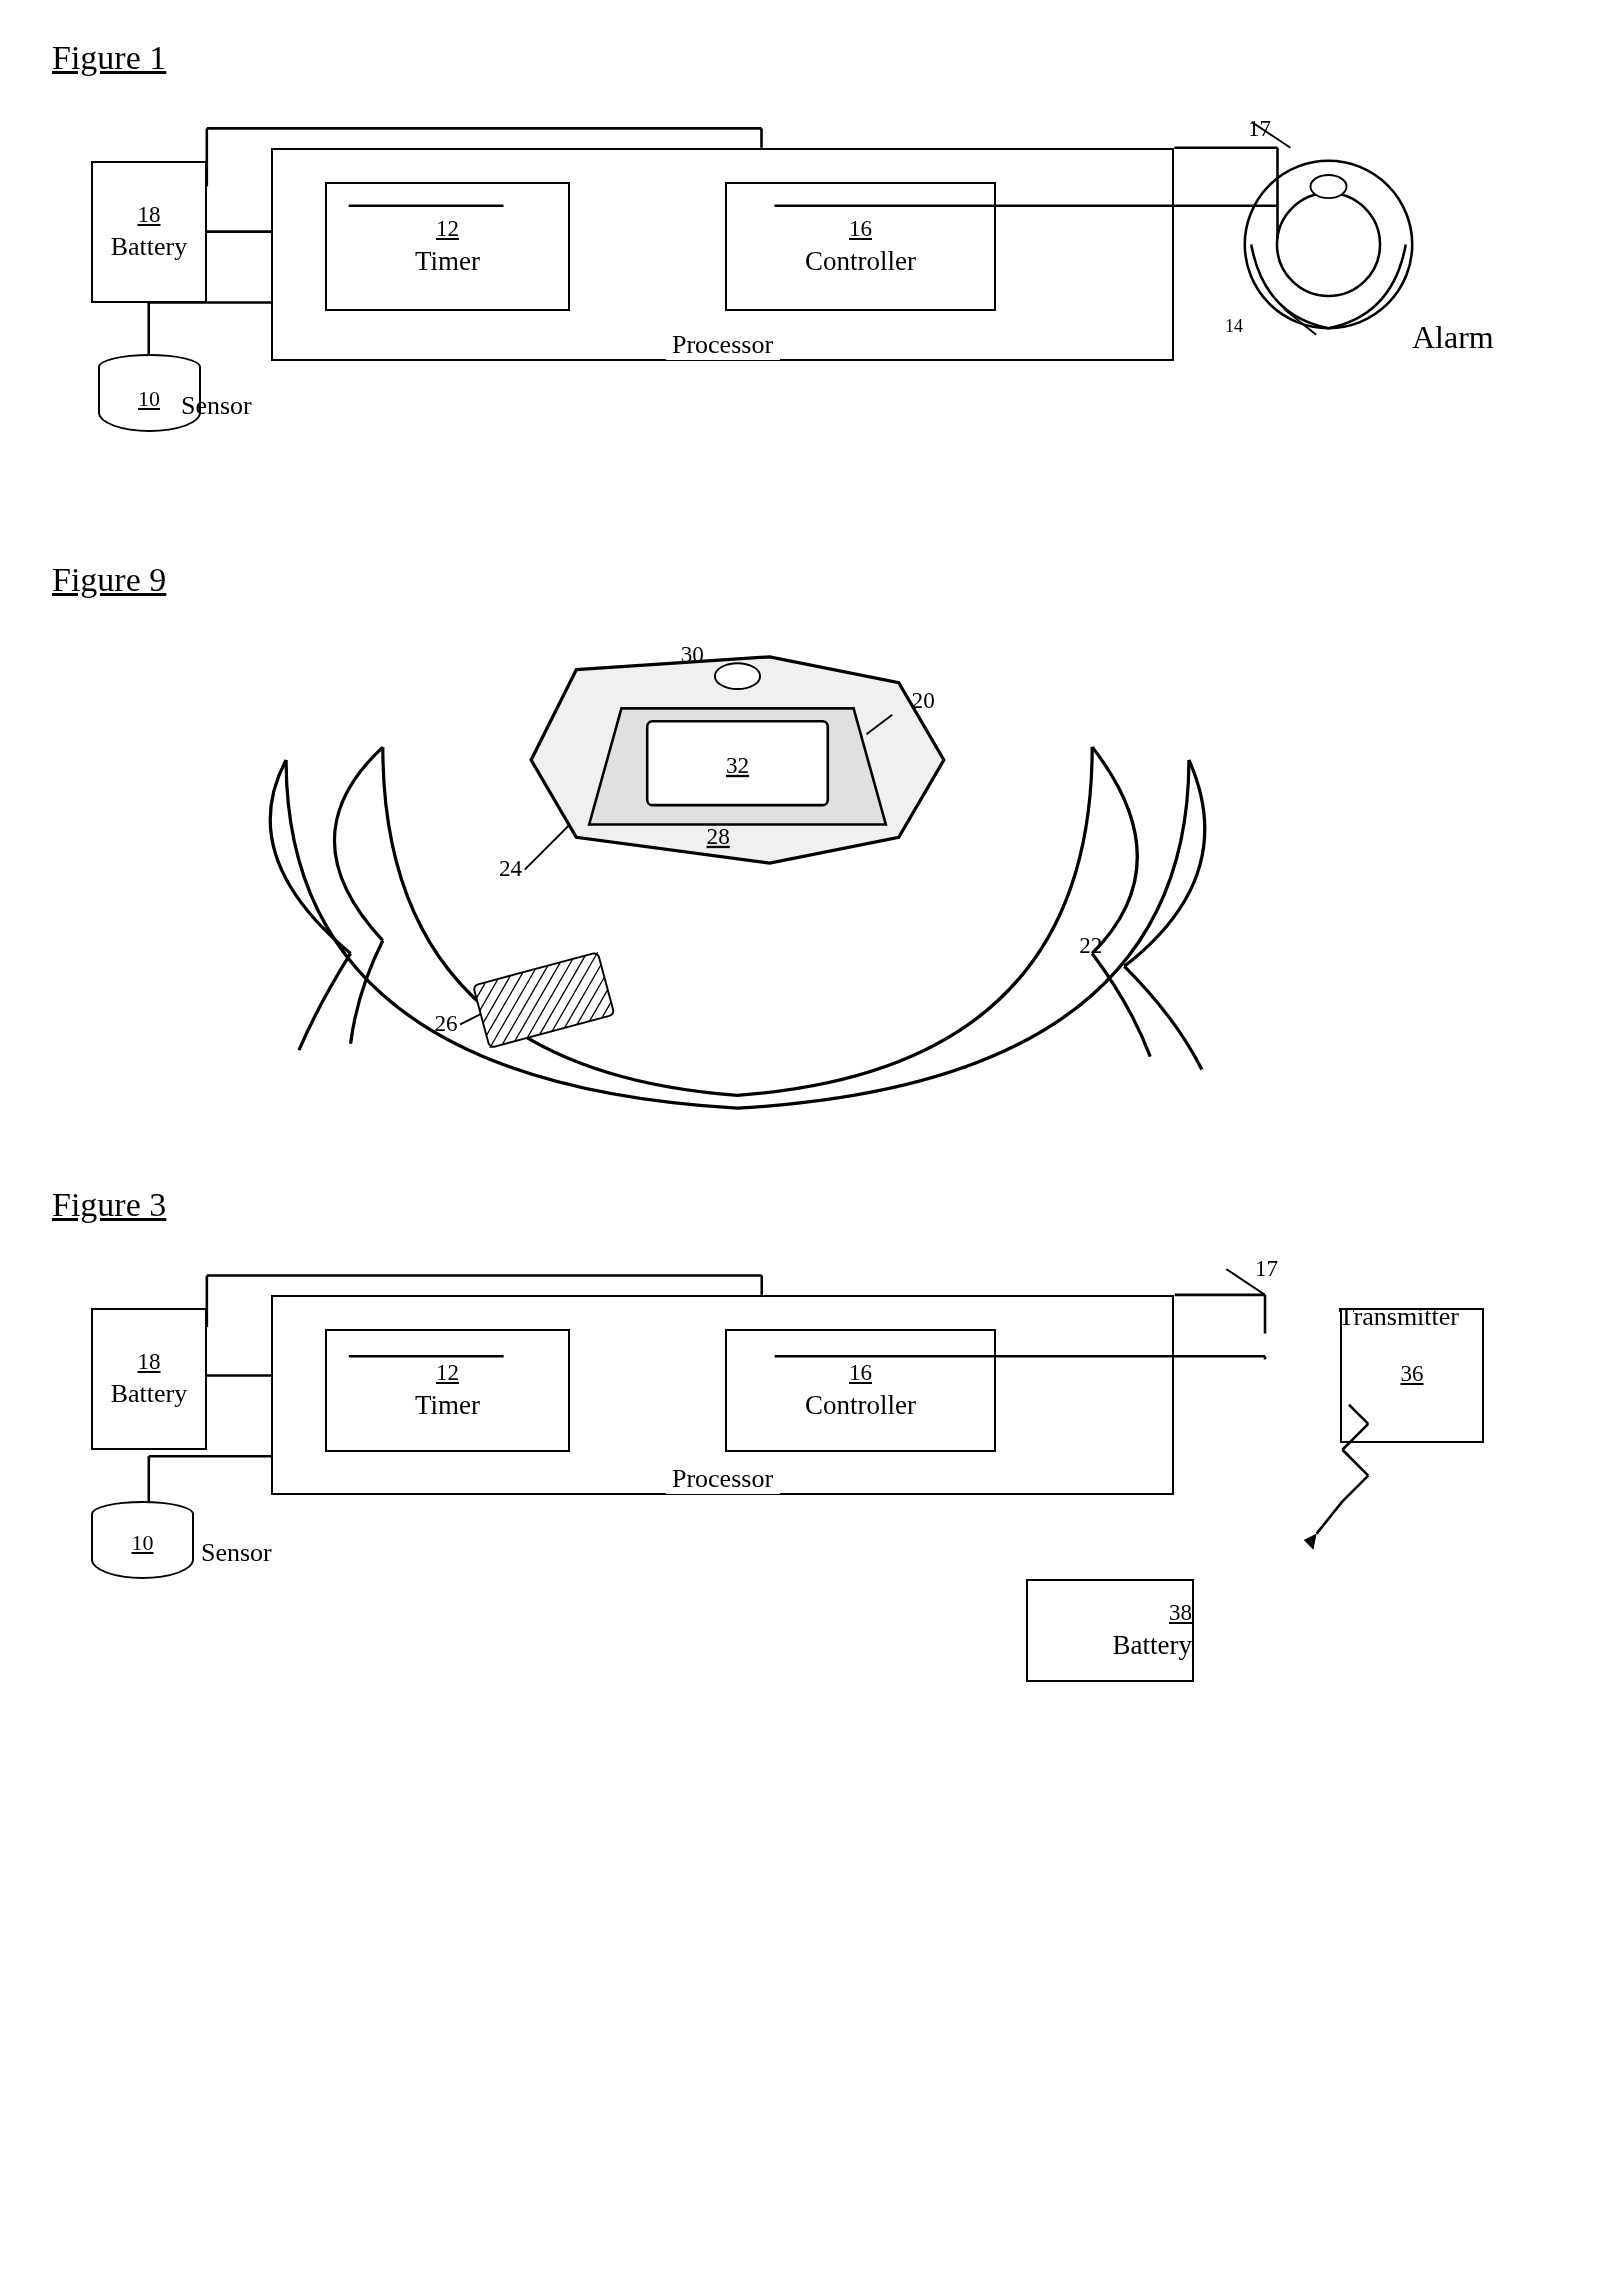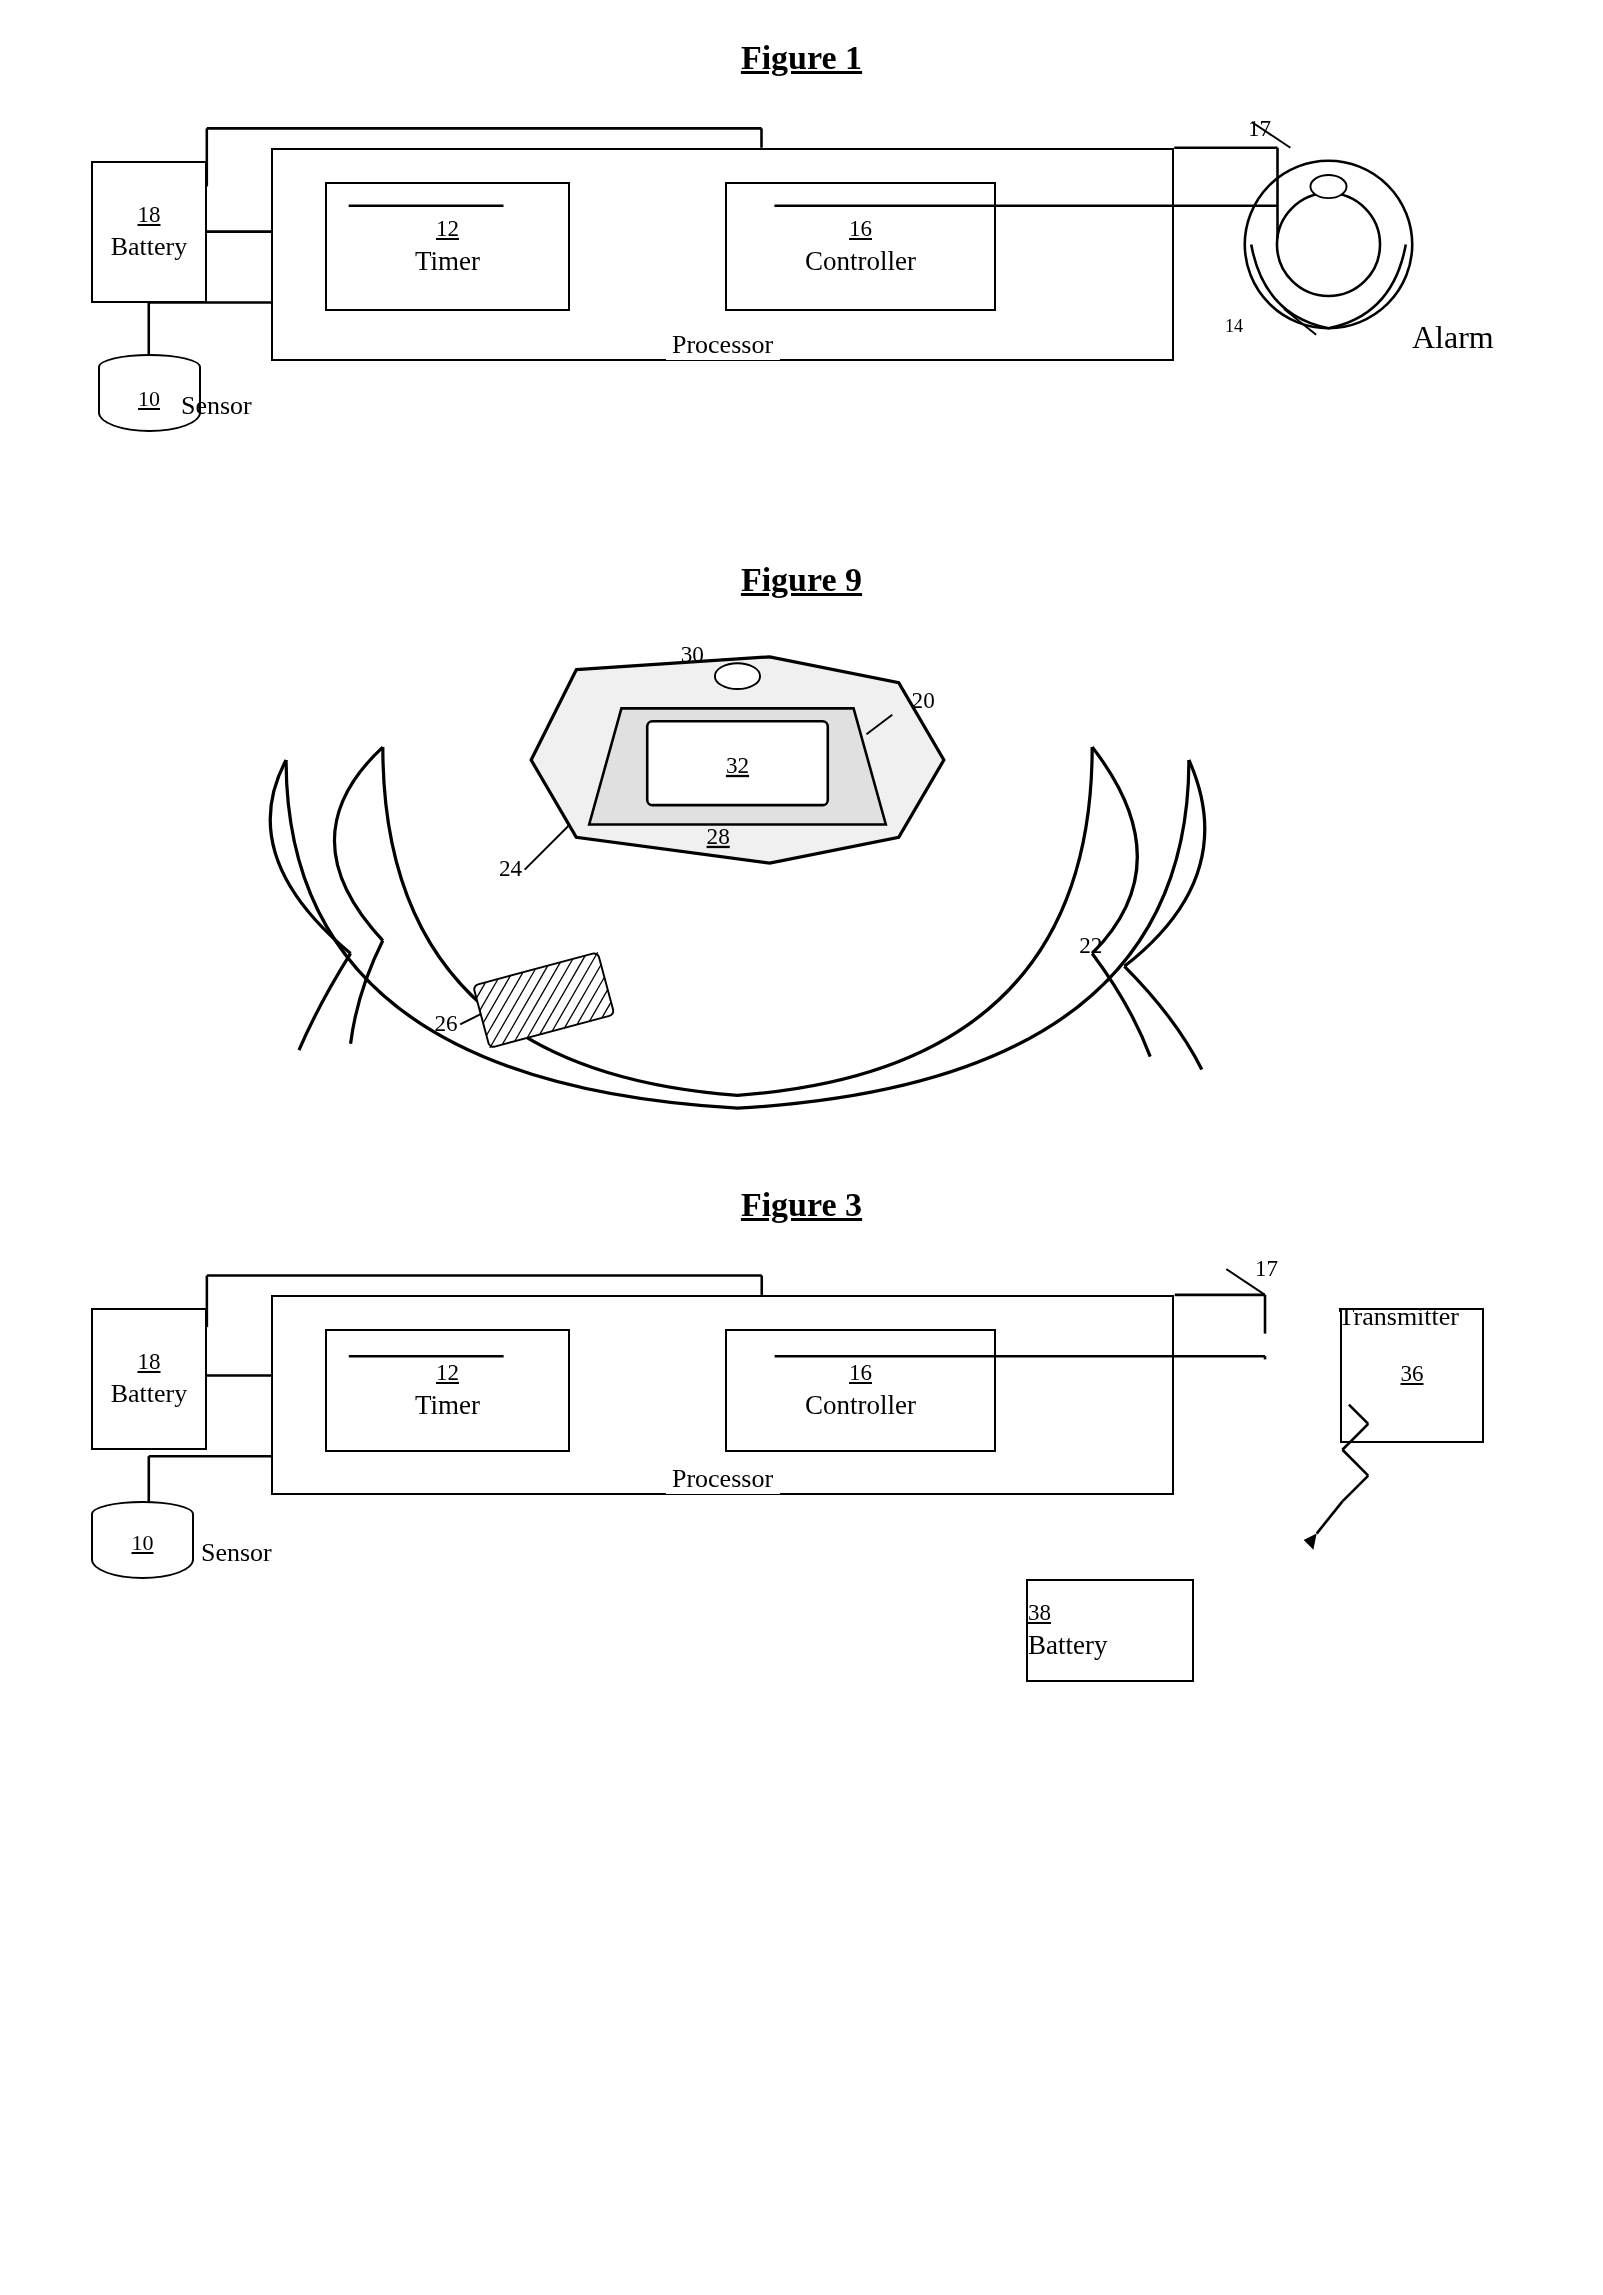--- a/index.html
+++ b/index.html
@@ -15,24 +15,23 @@
     .page {
       width: 100%;
     }
 
     .figure-section {
       margin-bottom: 52px;
     }
 
     .figure-title {
       font-size: 34px;
-      font-weight: bold;
+      font-weight: normal;
       text-decoration: underline;
       margin-bottom: 32px;
-      text-align: center;
     }
 
     
     .fig1-diagram {
       position: relative;
       width: 1419px;
       height: 400px;
     }
 
     
@@ -413,21 +412,21 @@
       </div>
 
       <div style="position:absolute;right:77px;top:19.4px;font-size:26px;margin-top:27px;">Transmitter</div>
 
       <div style="position:absolute;right:258px;top:0px;font-size:23px;">17</div>
 
       <div style="position:absolute;right:52px;top:52px;width:144px;height:135px;border:2.6px solid #000;display:flex;flex-direction:column;align-items:center;justify-content:center;">
         <div style="font-size:23px;text-decoration:underline;margin-bottom:3.9px;">36</div>
       </div>
 
-      <div style="position:absolute;right:342px;bottom:26px;width:168px;height:103px;border:2.6px solid #000;display:flex;flex-direction:column;align-items:flex-start;justify-content:center;">
+      <div style="position:absolute;right:342px;bottom:26px;width:168px;height:103px;border:2.6px solid #000;display:flex;flex-direction:column;align-items:flex-end;justify-content:center;">
         <div style="font-size:23px;text-decoration:underline;margin-bottom:3.9px;">38</div>
         <div style="font-size:27px;">Battery</div>
       </div>
 
     </div>
   </div>
 
 </div>
 
 

